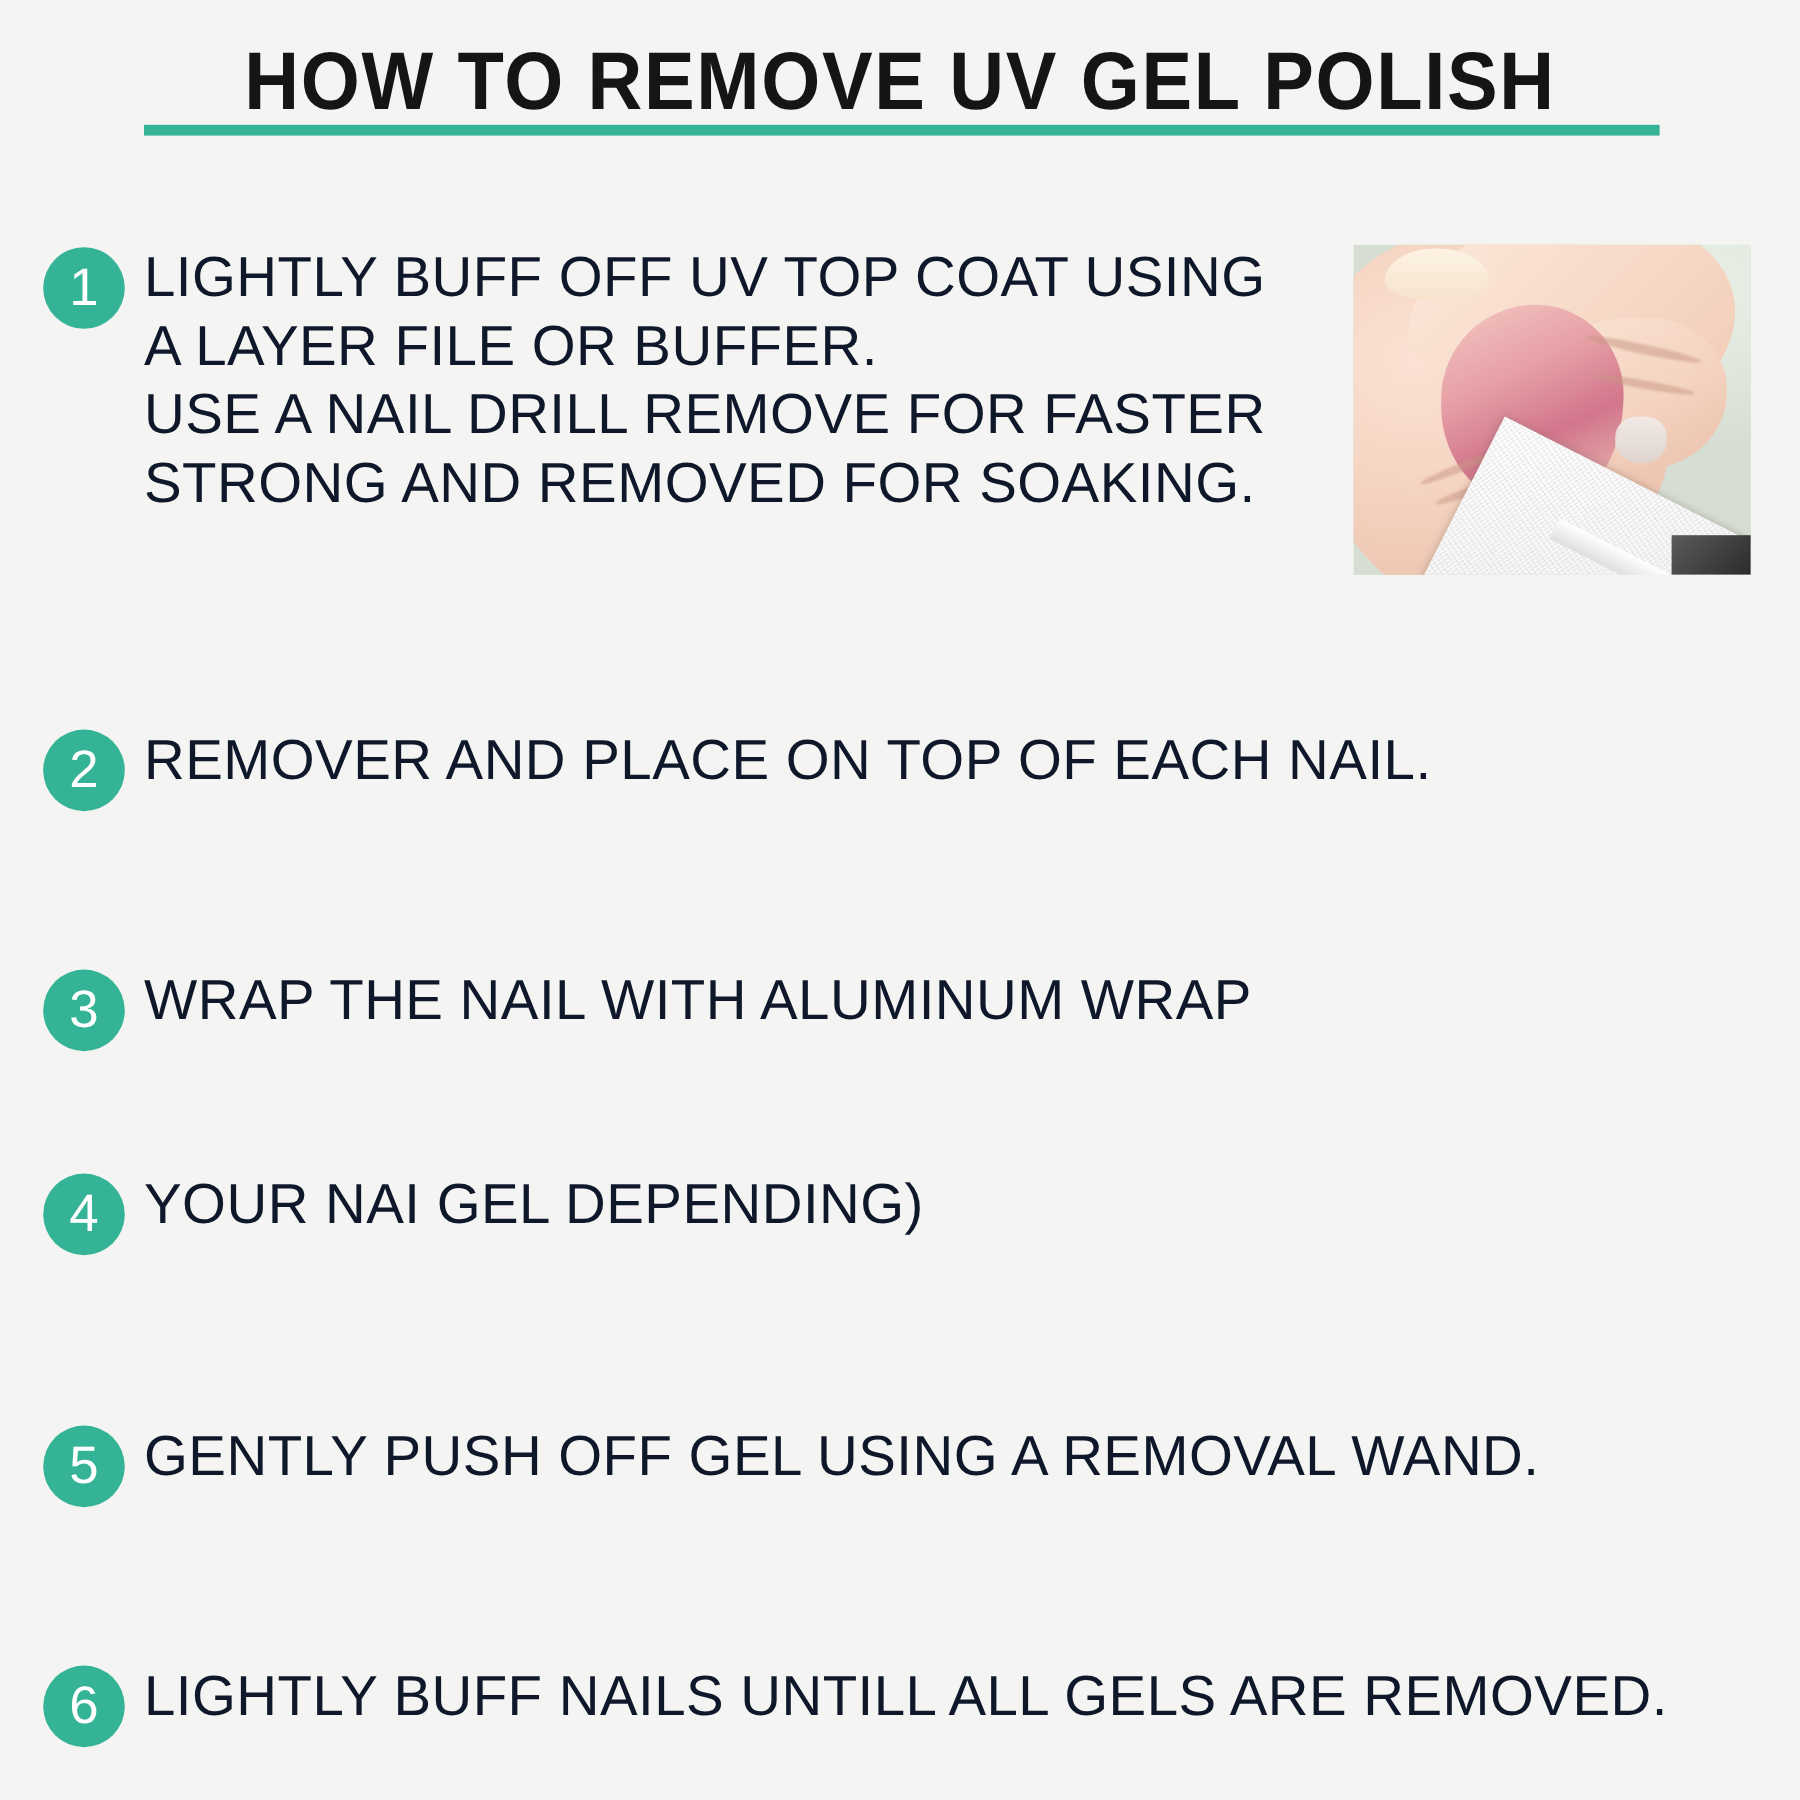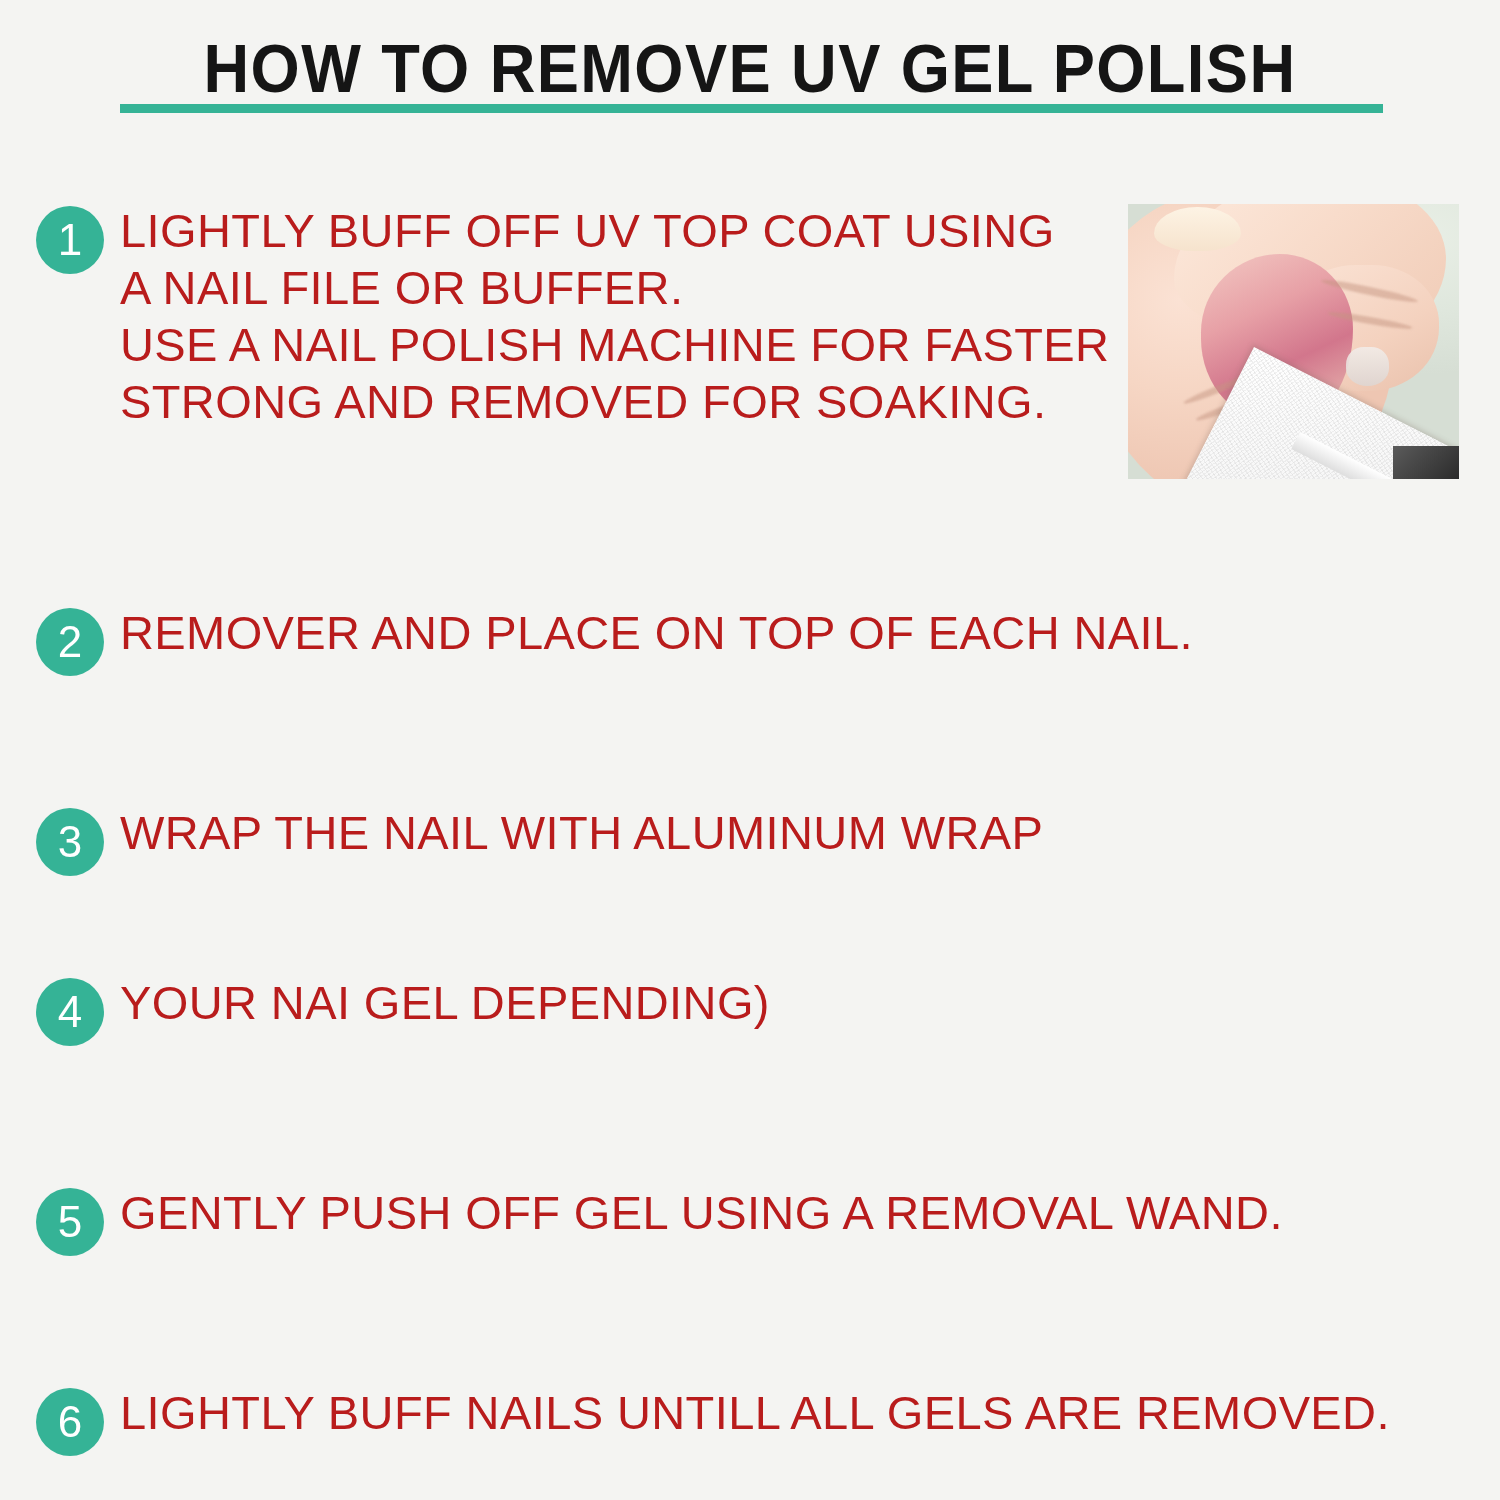--- a/index.html
+++ b/index.html
@@ -81,21 +81,21 @@
     position: absolute;
     left: 120px;
     width: 1290px;
   }
   .step-line {
     font-family: "Liberation Sans", sans-serif;
     font-size: 47px;
     font-weight: 300;
     letter-spacing: 0.4px;
     line-height: 57px;
-    color: #b91c1c;
+    color: #0f172a;
     white-space: nowrap;
   }
   
   .step-1 .step-body { width: 1000px; }
 
   
   .photo-frame {
     position: absolute;
     left: 1128px;
     top: 204px;
@@ -248,22 +248,22 @@
       <div class="ph-dark-corner"></div>
     </div>
   </div>
 
   <div class="steps">
 
     <div class="step step-1" style="top:10px;">
       <div class="step-num" style="top:0px;">1</div>
       <div class="step-body" style="top:-4px;">
         <div class="step-line">LIGHTLY BUFF OFF UV TOP COAT USING</div>
-        <div class="step-line">A NAIL FILE OR BUFFER.</div>
-        <div class="step-line">USE A NAIL POLISH MACHINE FOR FASTER</div>
+        <div class="step-line">A LAYER FILE OR BUFFER.</div>
+        <div class="step-line">USE A NAIL DRILL REMOVE FOR FASTER</div>
         <div class="step-line">STRONG AND REMOVED FOR SOAKING.</div>
       </div>
     </div>
 
     <div class="step step-2" style="top:412px;">
       <div class="step-num" style="top:0px;">2</div>
       <div class="step-body" style="top:-4px;">
         <div class="step-line">REMOVER AND PLACE ON TOP OF EACH NAIL.</div>
       </div>
     </div>

